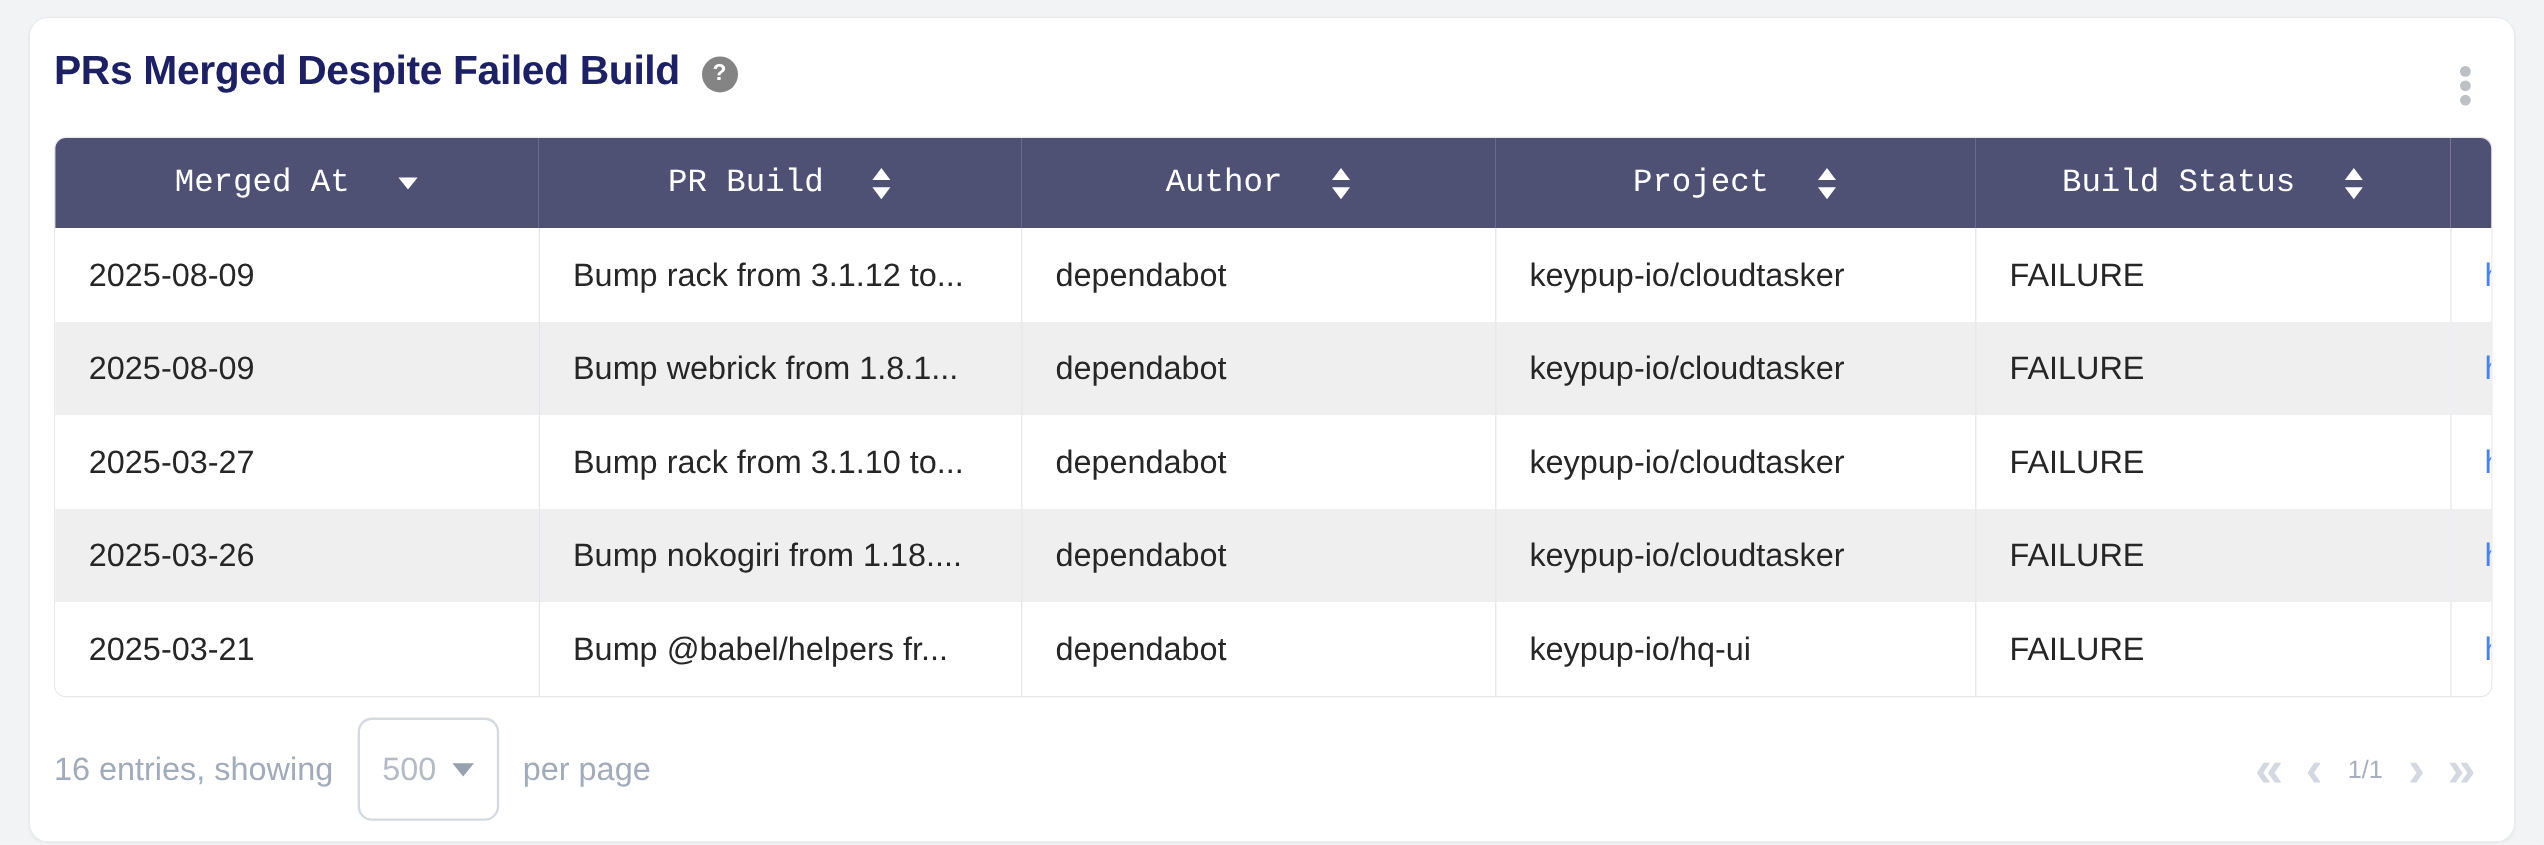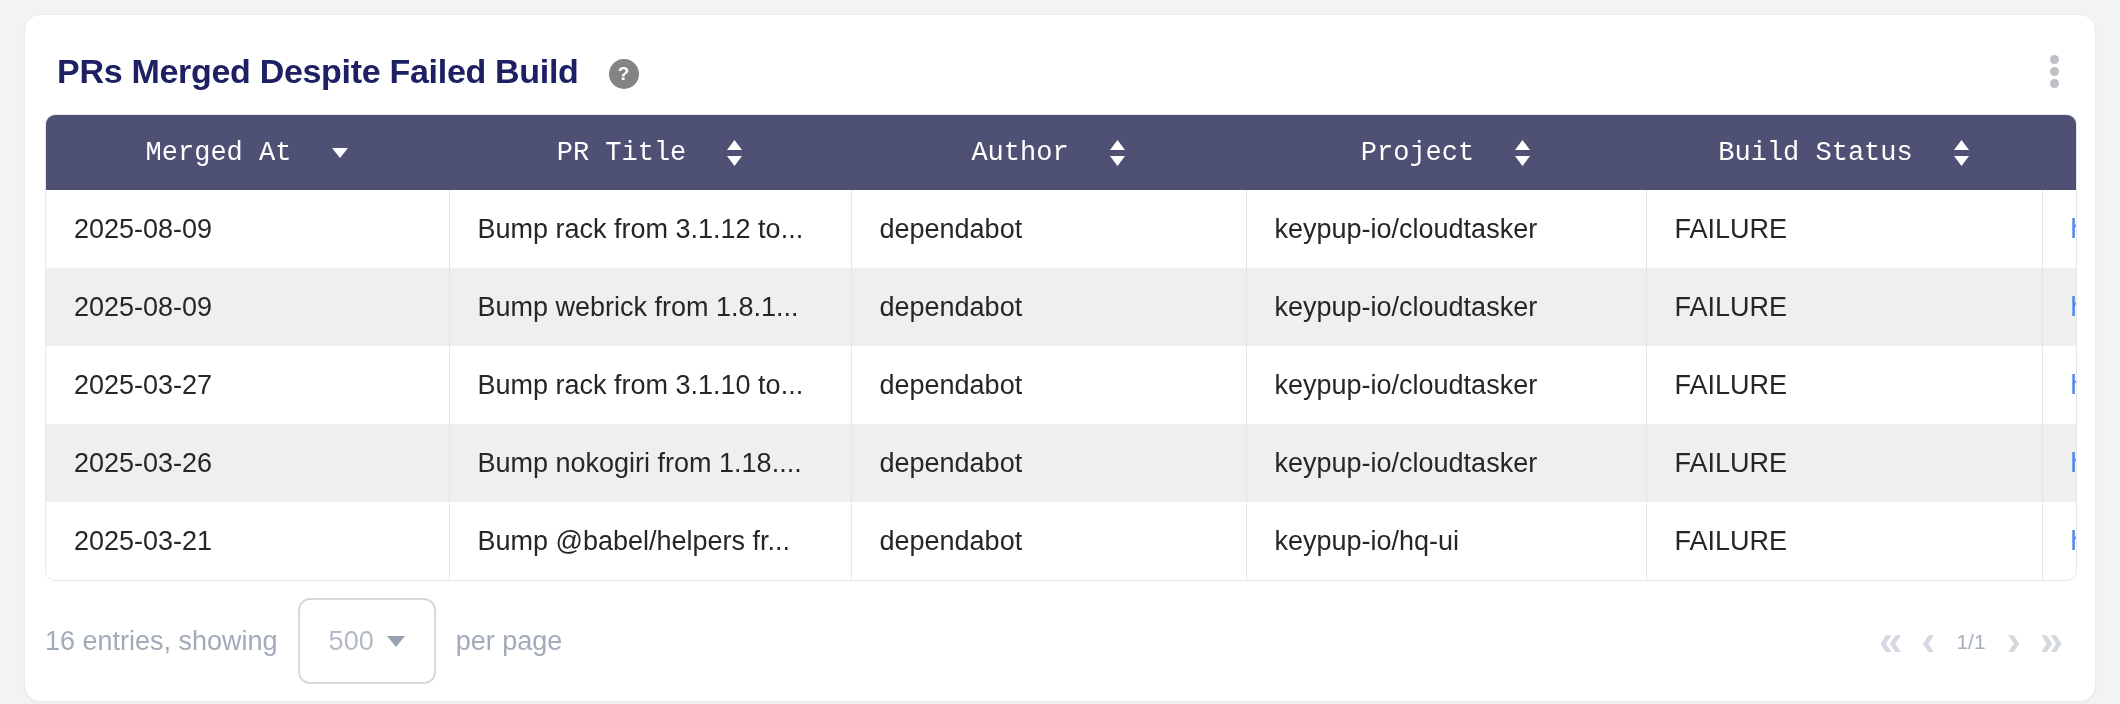--- a/index.html
+++ b/index.html
@@ -13,21 +13,21 @@
     position:absolute; left:24px; top:14px;
     width:2072px; height:688px; box-sizing:border-box;
     background:#ffffff; border:1px solid #e9ebee; border-radius:16px;
     padding:22px 20px 0 20px;
     box-shadow:0 1px 2px rgba(0,0,0,0.03);
   }
   
   .card-header { display:flex; align-items:flex-start; justify-content:space-between; height:60px; }
   .title-wrap { display:flex; align-items:center; }
   .page-title {
-    margin:12px; font-size:34px; line-height:44px; font-weight:700;
+    margin:0; font-size:34px; line-height:44px; font-weight:700;
     color:#1d2164; letter-spacing:-0.3px;
   }
   .help {
     margin-left:18px; margin-top:6px;
     width:30px; height:30px; border-radius:50%;
     background:#848484; color:#ffffff;
     font-size:19px; font-weight:700;
     display:flex; align-items:center; justify-content:center;
     cursor:pointer; user-select:none;
   }
@@ -58,21 +58,21 @@
   tbody tr:nth-child(even) td { background:#efefef; }
   tbody td + td { border-left:1px solid #e2e5e9; }
   td.link-cell { color:#4b82e8; }
   
   .card-footer {
     margin-top:16px; height:88px;
     display:flex; align-items:center; justify-content:space-between;gap:24px;
   }
   .footer-left { display:flex; align-items:center; color:#a2abb9; font-size:27px; }
   .page-size {
-    margin:0 20px; width:138px; height:86px; box-sizing:border-box;
+    margin:0 20px; width:118px; height:86px; box-sizing:border-box;
     background:#ffffff; border:2px solid #d5dae0; border-radius:12px;
     display:flex; align-items:center; justify-content:center; gap:13px;
     font-family:inherit; font-size:27px; color:#b4bbc5; cursor:pointer;
   }
   .caret {
     display:block; width:0; height:0;
     border-left:9px solid transparent; border-right:9px solid transparent;
     border-top:11px solid #98a1af;
   }
   .footer-right { display:flex; align-items:center; gap:19px; margin-right:12px; }
@@ -114,21 +114,21 @@
           <th>
             <div class="th-inner">
               <span>Merged At</span>
               <svg class="sort-svg" width="18" height="12" viewBox="0 0 18 12">
                   <path d="M1 1h16L9 11z" fill="#ffffff"></path>
                 </svg>
             </div>
           </th>
           <th>
             <div class="th-inner">
-              <span>PR Title</span>
+              <span>PR Build</span>
               <svg class="sort-svg" width="17" height="28" viewBox="0 0 17 28">
                   <path d="M1 11L8.5 1 16 11z" fill="#ffffff"></path>
                   <path d="M1 17h15L8.5 27z" fill="#ffffff"></path>
                 </svg>
             </div>
           </th>
           <th>
             <div class="th-inner">
               <span>Author</span>
               <svg class="sort-svg" width="17" height="28" viewBox="0 0 17 28">

